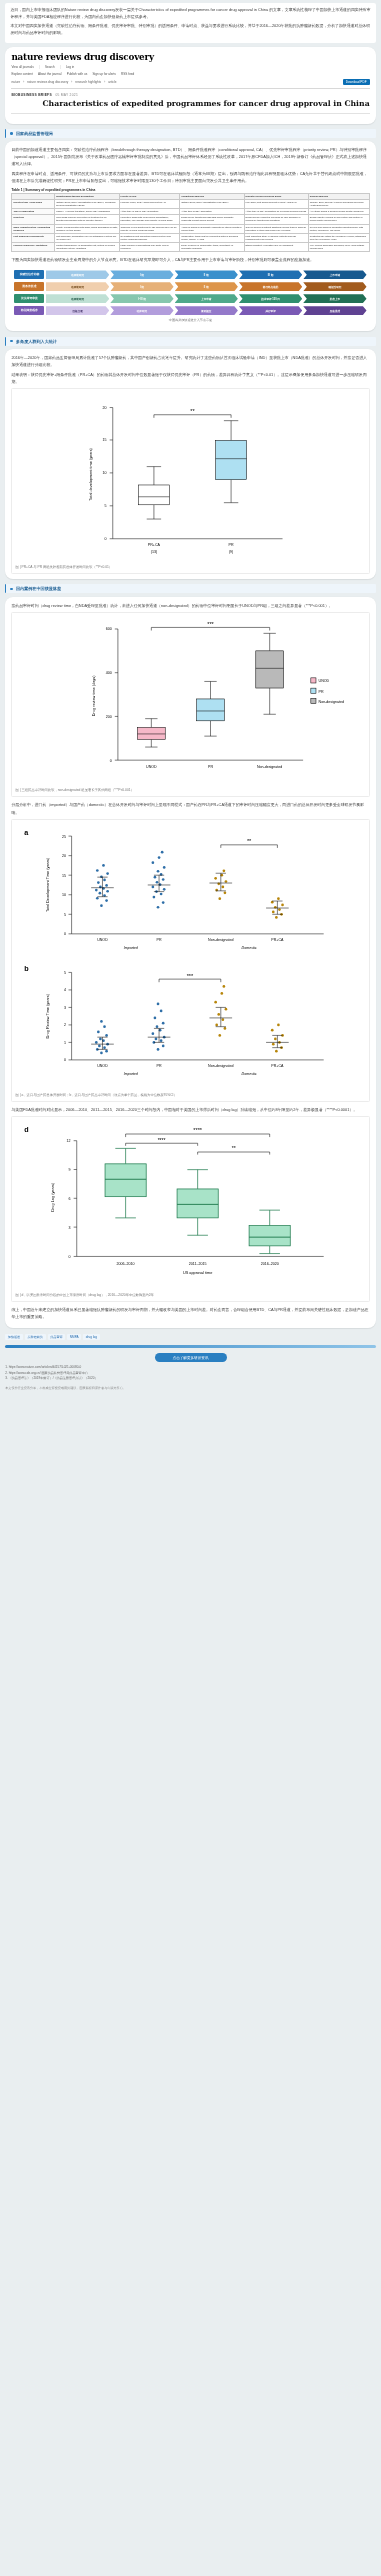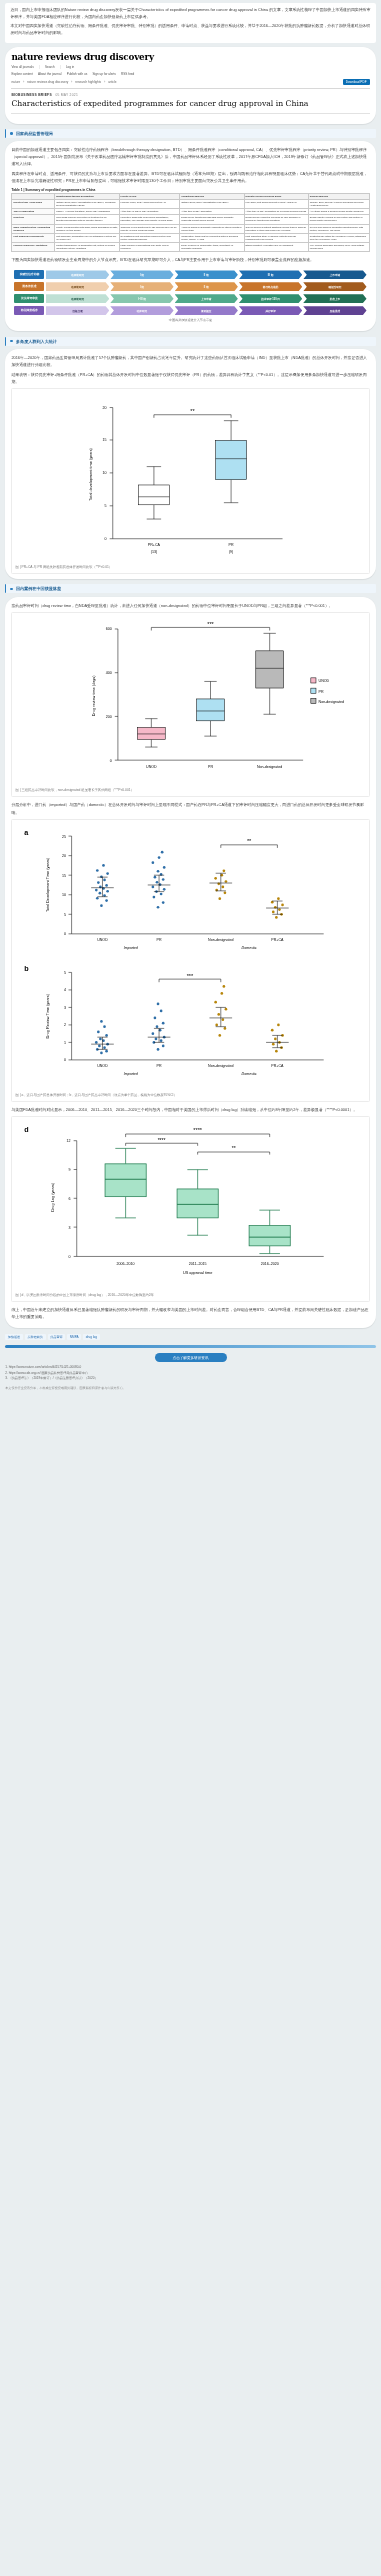--- a/index.html
+++ b/index.html
@@ -8,21 +8,21 @@
     width: 381px;
     background: #e9eef0;
     font-family: "Liberation Sans", sans-serif;
     color: #222;
     -webkit-font-smoothing: antialiased;
   }
   .page { width: 381px; padding: 3.1px 0 20.6px 0; }
   .card {
     background: #ffffff;
     margin: 0 5.2px 5.2px 5.2px;
-    border-radius: 13px;
+    border-radius: 8px;
     box-shadow: 0 0.5px 1px rgba(0,0,0,.08);
     padding: 5.2px 6.2px;
   }
   .intro {
     font-size: 3.9px;
     line-height: 1.75;
     color: #3a3a3a;
     margin: 0 5.2px 4.1px 5.2px;
     padding: 4.1px 5.2px;
     background: #ffffff;
@@ -56,21 +56,22 @@
     padding:1px 3.1px; font-size:3.1px; border:none;
   }
   .kicker {
     font-size: 3.3px; letter-spacing: .08em; text-transform: uppercase;
     color: #888; margin: 4.1px 0 2.1px 0;
   }
   .kicker b { color:#333; font-weight:700; }
   h1.title {
     font-family: "DejaVu Serif", serif;
     font-size: 7.7px; line-height: 1.3; margin: 1px 0 4.1px 0; color:#111;
-    font-weight: 400;
+    font-weight: 700;
+    text-align: right;
   }
   hr.thin { border:none; border-top:0.5px solid #e2e2e2; margin:4.1px 0; }
 
   
   .sec-head {
     display:flex; align-items:center; gap:3.1px;
     background:#eef5fb; border-left:1.5px solid #2a7fc1;
     padding:2.1px 4.1px; margin:0 5.2px 3.1px 5.2px; border-radius:1px;
   }
   .sec-head .dot { width:2.6px;height:2.6px;border-radius:50%;background:#2a7fc1; }

